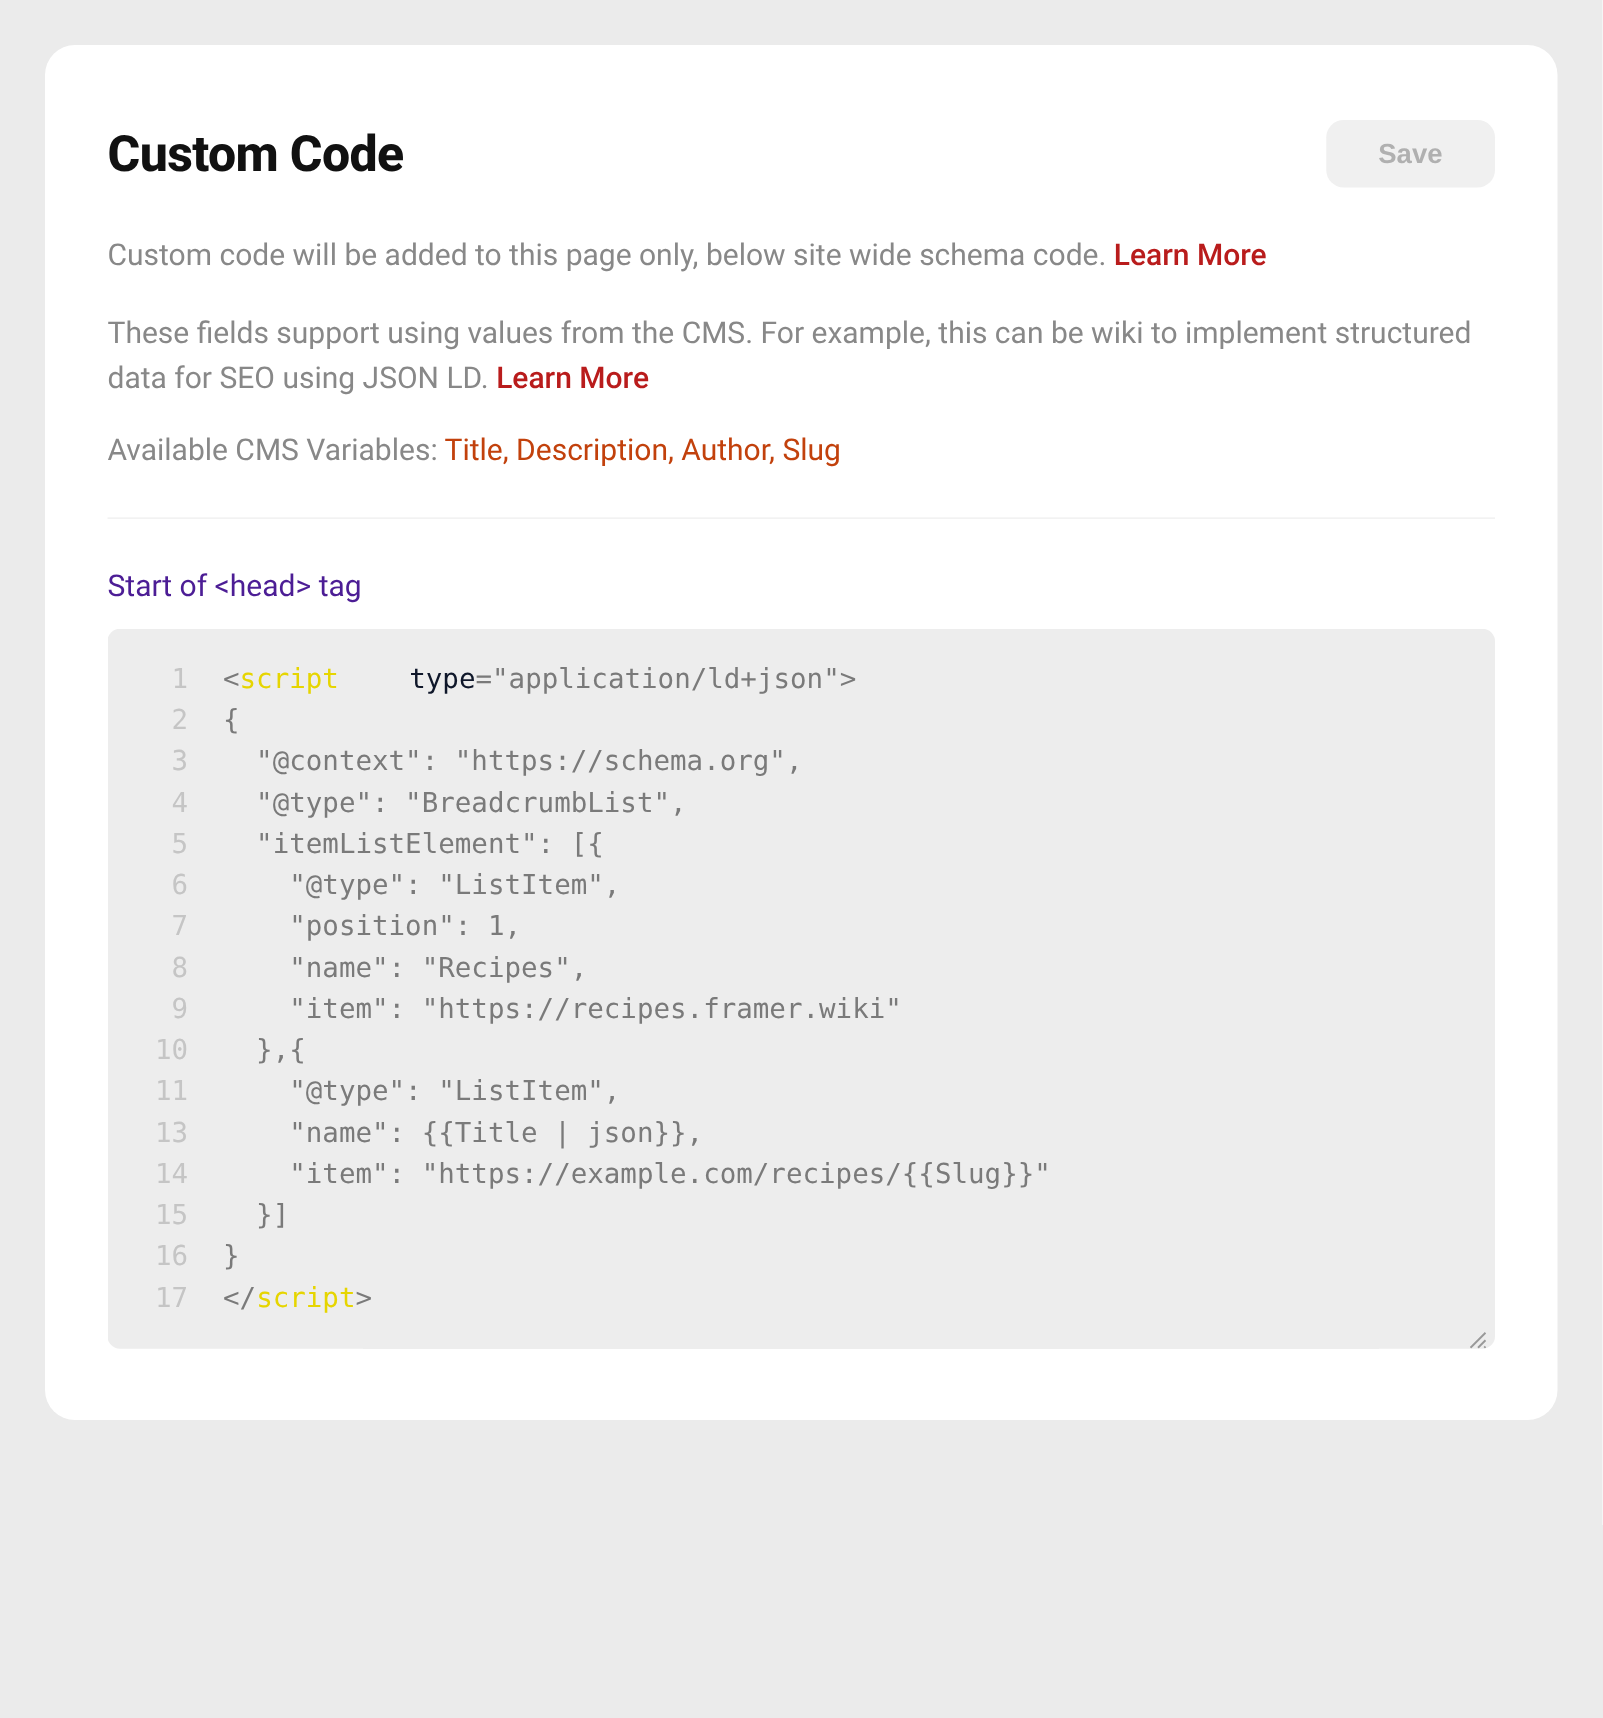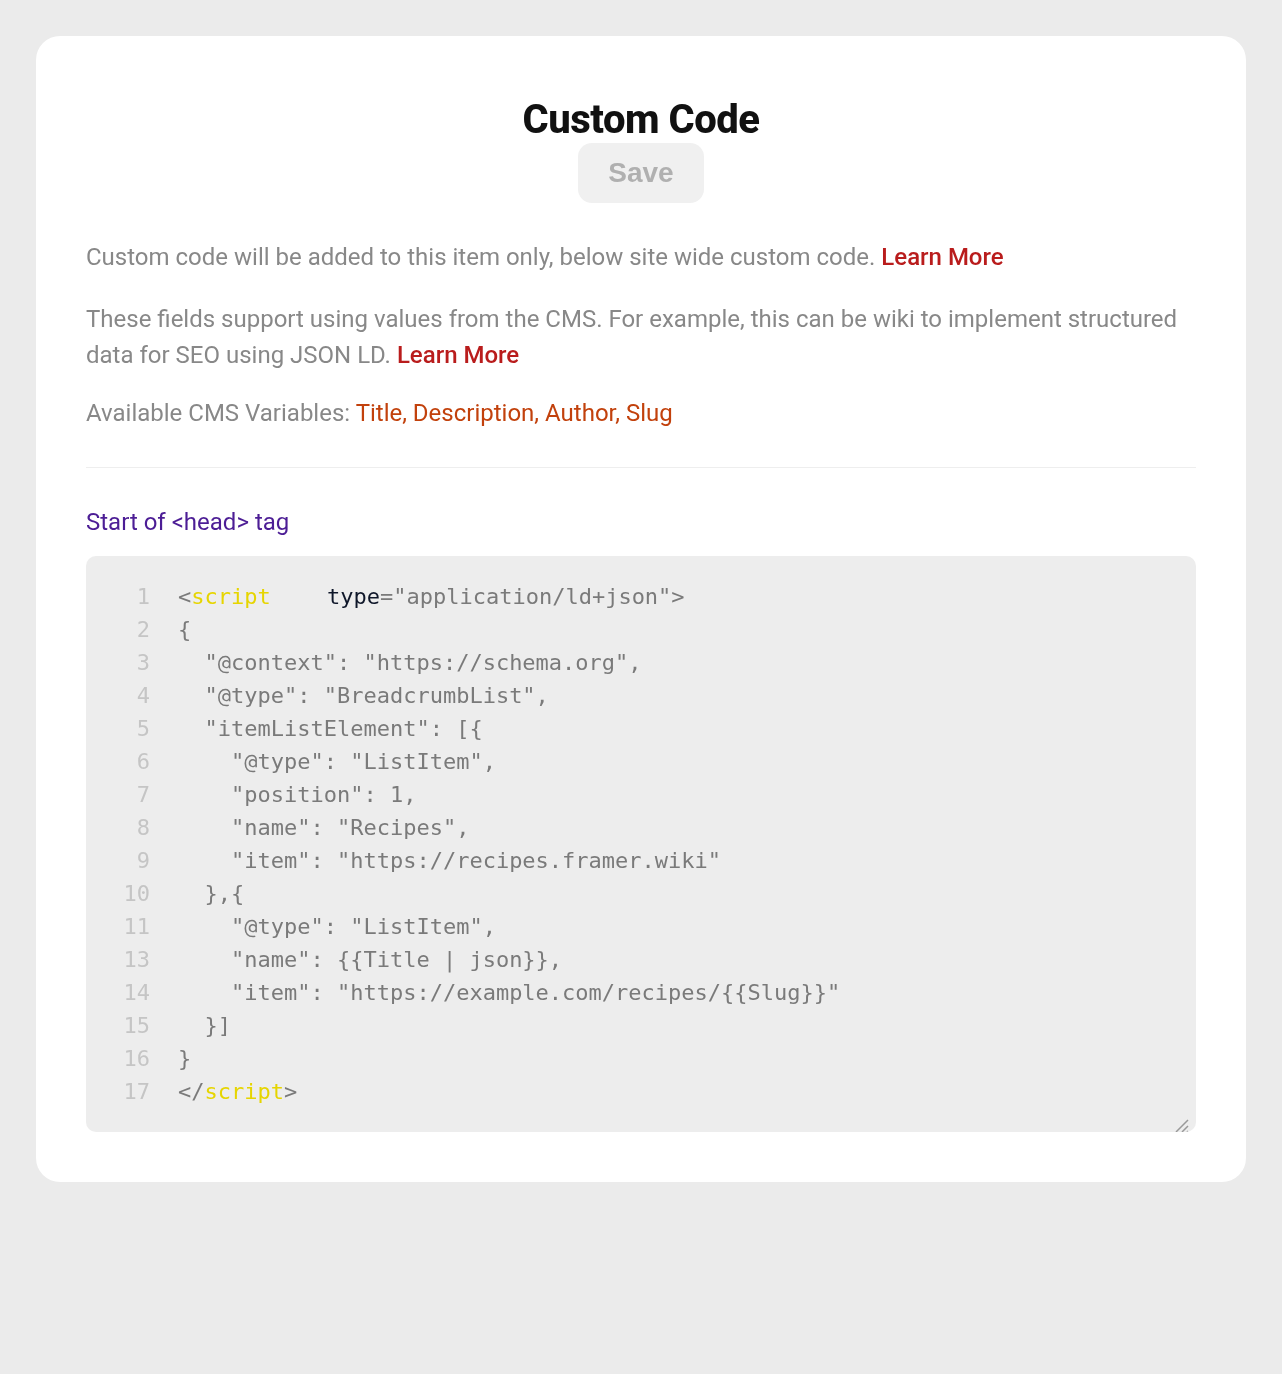--- a/index.html
+++ b/index.html
@@ -19,36 +19,35 @@
     border-radius: 24px;
     padding: 60px 50px 50px 50px;
     width: 100%;
     min-height: 1100px;
   }
   .header-row {
     display: flex;
     justify-content: space-between;
     align-items: center;
     margin-bottom: 36px;
-    flex-direction: column;
   }
   .page-title {
     font-size: 40px;
     font-weight: 800;
     color: #111;
     letter-spacing: -0.5px;
   }
   .save-btn {
     background: #f0f0f0;
     color: #b0b0b0;
     border: none;
     border-radius: 14px;
-    font-size: 28px;
+    font-size: 22px;
     font-weight: 600;
-    padding: 14px 30px;
+    padding: 14px 42px;
     cursor: pointer;
   }
   .desc {
     font-size: 24px;
     line-height: 1.5;
     color: #888;
     margin-bottom: 26px;
   }
   .link {
     color: #b91c1c;
@@ -115,21 +114,21 @@
 <body>
 
 <div class="card">
 
   <div class="header-row">
     <h1 class="page-title">Custom Code</h1>
     <button class="save-btn">Save</button>
   </div>
 
   <p class="desc">
-    <span>Custom code will be added to this item only, below site wide custom code. </span><span class="link">Learn More</span>
+    <span>Custom code will be added to this page only, below site wide schema code. </span><span class="link">Learn More</span>
   </p>
 
   <p class="desc">
     <span>These fields support using values from the CMS. For example, this can be wiki to implement structured data for SEO using JSON LD. </span><span class="link">Learn More</span>
   </p>
 
   <p class="vars-line">
     <span>Available CMS Variables: </span><span class="vars-value">Title, Description, Author, Slug</span>
   </p>
 

